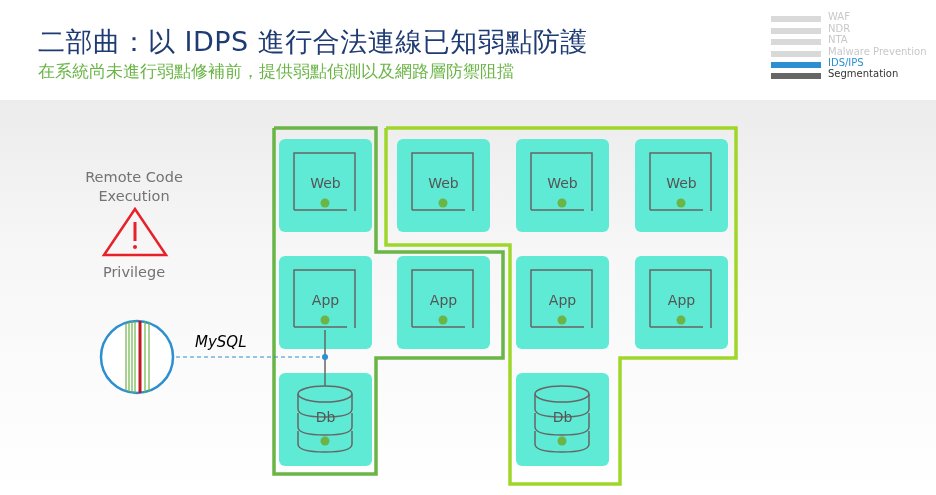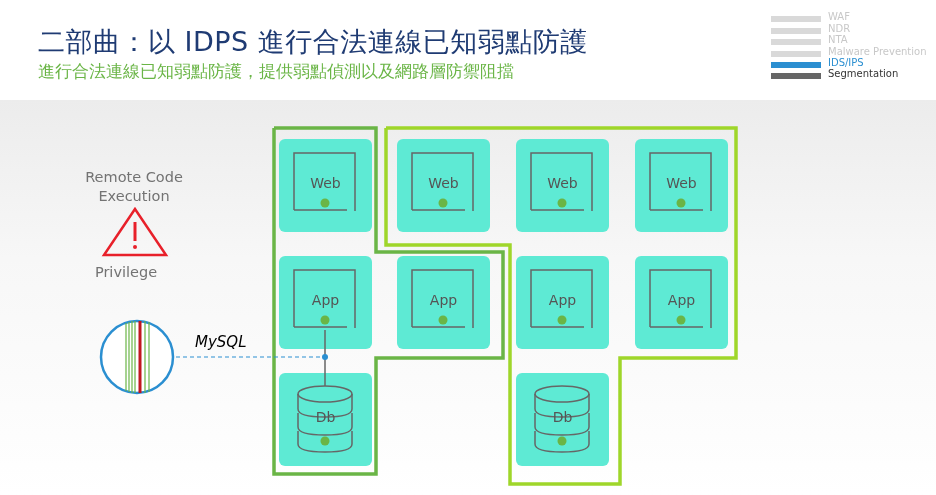--- a/index.html
+++ b/index.html
@@ -17,21 +17,21 @@
   .node svg{position:absolute;left:0;top:0;}
   .node-label{position:absolute;width:93px;text-align:center;font-size:14px;color:#555;}
   svg.overlay{position:absolute;left:0;top:0;}
 </style>
 </head>
 <body>
 
 <div class="bg"></div>
 
 <div class="title">二部曲：以 IDPS 進行合法連線已知弱點防護</div>
-<div class="subtitle">進行合法連線已知弱點防護，提供弱點偵測以及網路層防禦阻擋</div>
+<div class="subtitle">在系統尚未進行弱點修補前，提供弱點偵測以及網路層防禦阻擋</div>
 
 <div class="legend">
   <div class="lg-row">
     <span class="lg-bar" style="background:#d9d9d9"></span>
     <span class="lg-label" style="color:#c8c8c8">WAF</span>
   </div>
   <div class="lg-row">
     <span class="lg-bar" style="background:#d9d9d9"></span>
     <span class="lg-label" style="color:#c8c8c8">NDR</span>
   </div>
@@ -57,21 +57,21 @@
   <div>Remote Code</div>
   <div>Execution</div>
 </div>
 <svg class="overlay" width="936" height="495" style="pointer-events:none">
   <g>
     <polygon points="135,209 104,255 166,255" fill="none" stroke="#e8202a" stroke-width="2.5" stroke-linejoin="miter"></polygon>
     <line x1="135" y1="222" x2="135" y2="241" stroke="#e8202a" stroke-width="3"></line>
     <circle cx="135" cy="247" r="2" fill="#e8202a"></circle>
   </g>
 </svg>
-<div class="warn-text" style="left:56px;top:263px;">
+<div class="warn-text" style="left:64px;top:263px;">
   <div>Privilege</div>
 </div>
 
 <div class="mysql">MySQL</div>
 
 <div class="node" style="left:279px;top:139px;">
   <svg width="93" height="93">
       <path d="M15 71 L15 14 L76 14 L76 72 M15 71 L68 71" fill="none" stroke="#666" stroke-width="1.5"></path>
       <circle cx="46" cy="64" r="4.5" fill="#6ab546"></circle>
     </svg>

